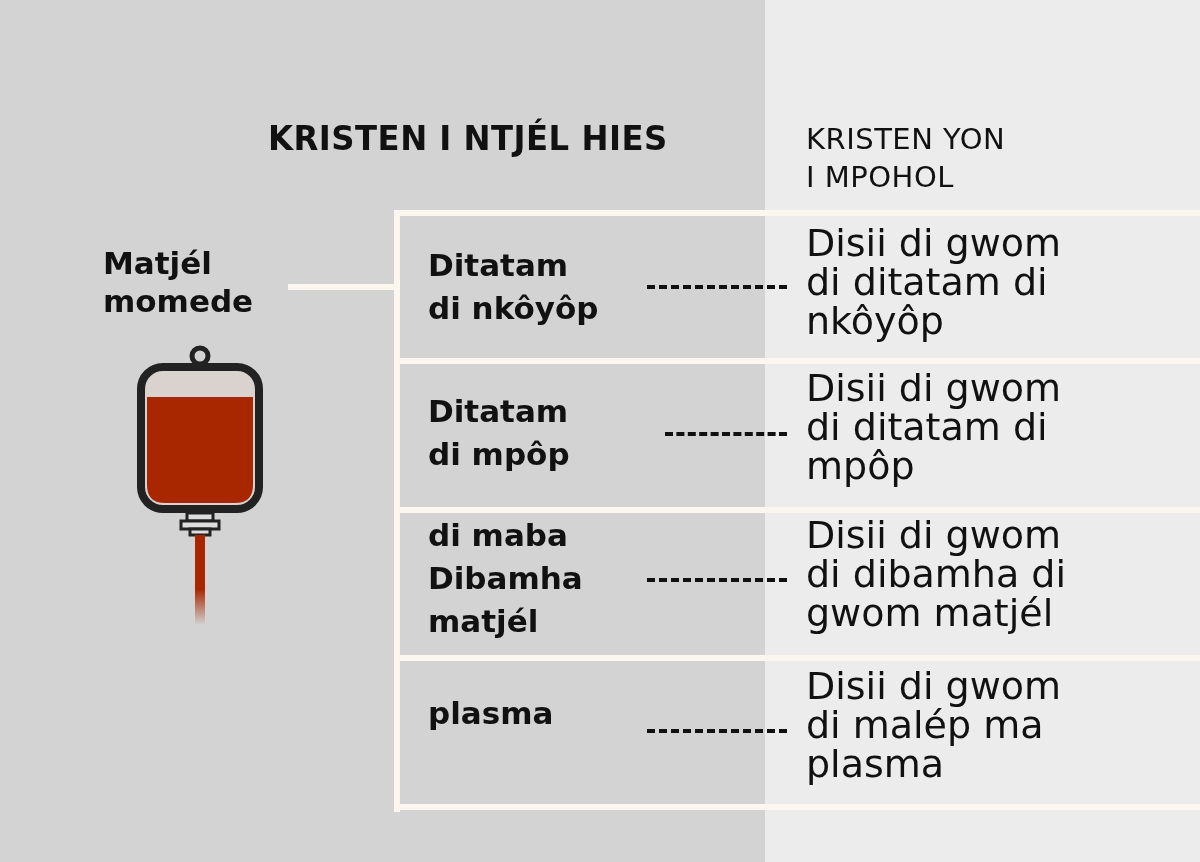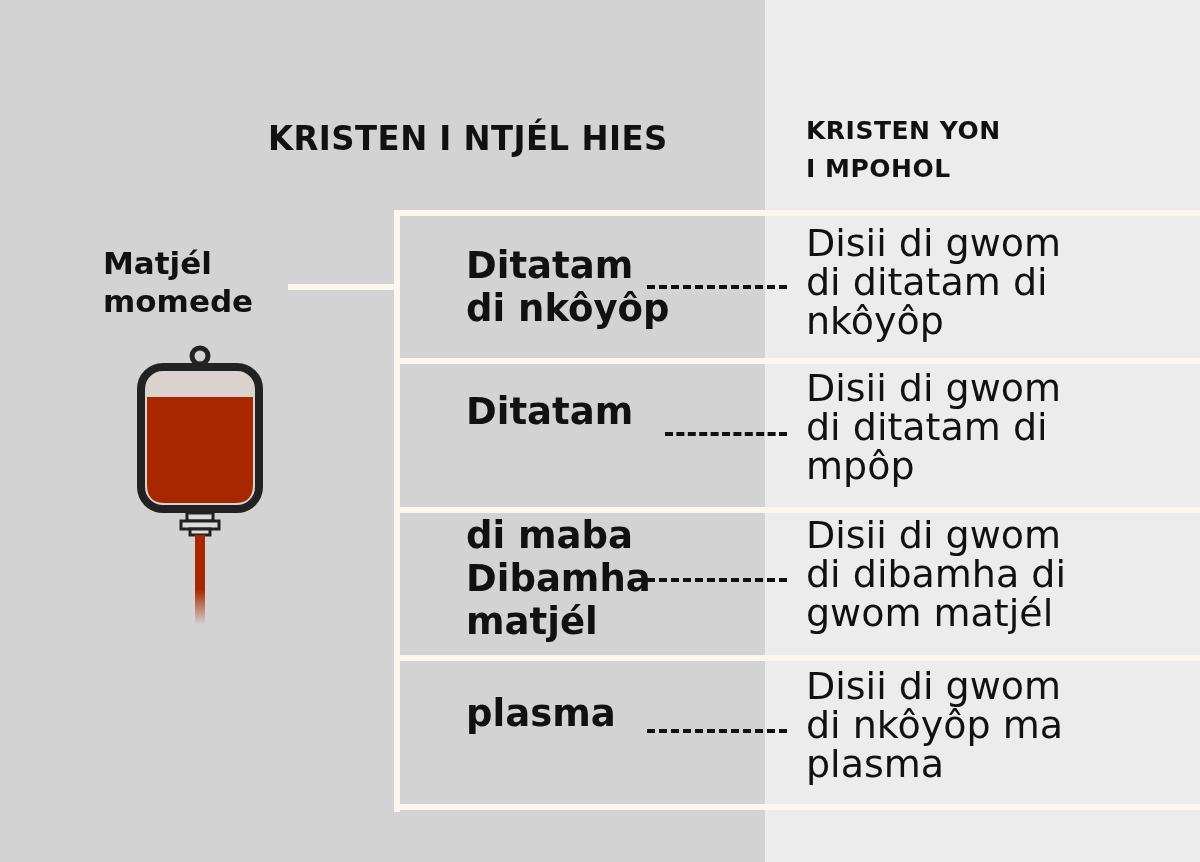--- a/index.html
+++ b/index.html
@@ -1,26 +1,26 @@
 <!DOCTYPE html>
 <html><head>
 <meta charset="utf-8">
 <style>
   html, body { margin:0; padding:0; }
   body { width:1200px; height:862px; position:relative; overflow:hidden;
          font-family:"DejaVu Sans", "Liberation Sans", sans-serif; color:#111; }
   .bg-left { position:absolute; left:0; top:0; width:765px; height:862px; background:#d3d3d3; }
   .bg-right { position:absolute; left:765px; top:0; width:435px; height:862px; background:#ececec; }
   .h-left { position:absolute; left:268px; top:118px; font-weight:bold; font-size:34px; letter-spacing:0.5px; transform:scaleX(0.95); transform-origin:left top; }
-  .h-right { position:absolute; left:806px; top:112px; font-weight:bold; font-size:25px; line-height:38px; letter-spacing:0.5px; }
+  .h-right { position:absolute; left:806px; top:120px; font-weight:normal; font-size:29px; line-height:38px; letter-spacing:0.5px; }
   .source-label { position:absolute; left:103px; top:244px; font-weight:bold; font-size:31px; line-height:38px; }
   .connector { position:absolute; left:288px; top:284px; width:110px; height:6px; background:#fbf7ee; }
   .vbar { position:absolute; left:394px; top:210px; width:6px; height:602px; background:#fbf7ee; }
   .hbar { position:absolute; left:394px; width:806px; height:6px; background:#fbf7ee; }
-  .row-left { position:absolute; left:466px; font-weight:bold; font-size:37px; line-height:43px; }
+  .row-left { position:absolute; left:428px; font-weight:bold; font-size:31px; line-height:43px; }
   .row-right { position:absolute; left:806px; font-size:38px; line-height:39px; }
   .dash { position:absolute; height:0; border-top:4px dashed #111; }
   .bag { position:absolute; left:135px; top:345px; }
 </style>
 </head>
 <body>
 
 <div class="bg-left"></div>
 <div class="bg-right"></div>
 
@@ -67,20 +67,21 @@
 </div>
 <div class="dash" style="left:647px; top:285px; width:140px;"></div>
 <div class="row-right" style="top:224px">
   <div>Disii di gwom</div>
   <div>di ditatam di</div>
   <div>nkôyôp</div>
 </div>
 
 <div class="row-left" style="top:390px">
   <div>Ditatam</div>
+  <div>di mpôp</div>
 </div>
 <div class="dash" style="left:665px; top:432px; width:122px;"></div>
 <div class="row-right" style="top:369px">
   <div>Disii di gwom</div>
   <div>di ditatam di</div>
   <div>mpôp</div>
 </div>
 
 <div class="row-left" style="top:514px">
   <div>di maba</div>
@@ -93,15 +94,15 @@
   <div>di dibamha di</div>
   <div>gwom matjél</div>
 </div>
 
 <div class="row-left" style="top:692px">
   <div>plasma</div>
 </div>
 <div class="dash" style="left:647px; top:729px; width:140px;"></div>
 <div class="row-right" style="top:667px">
   <div>Disii di gwom</div>
-  <div>di nkôyôp ma</div>
+  <div>di malép ma</div>
   <div>plasma</div>
 </div>
 
 </body></html>

